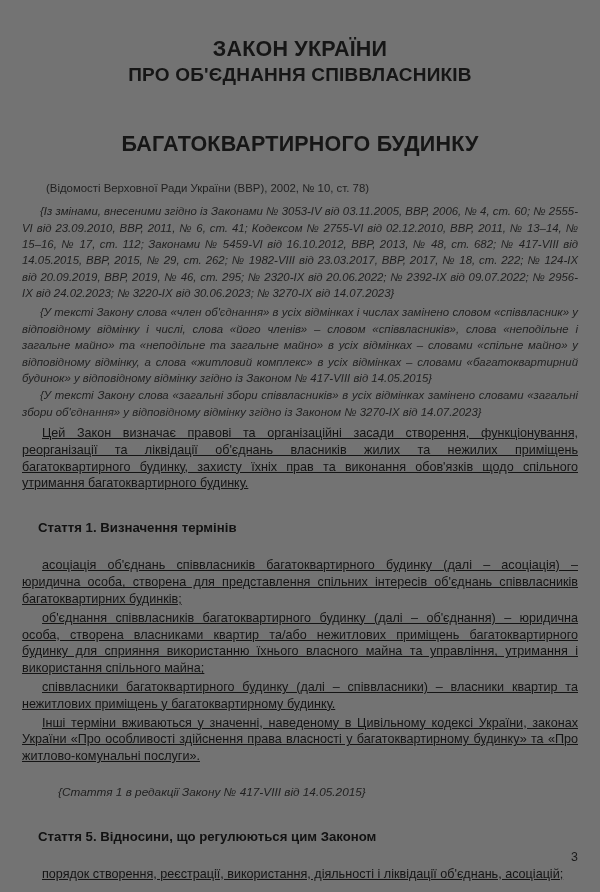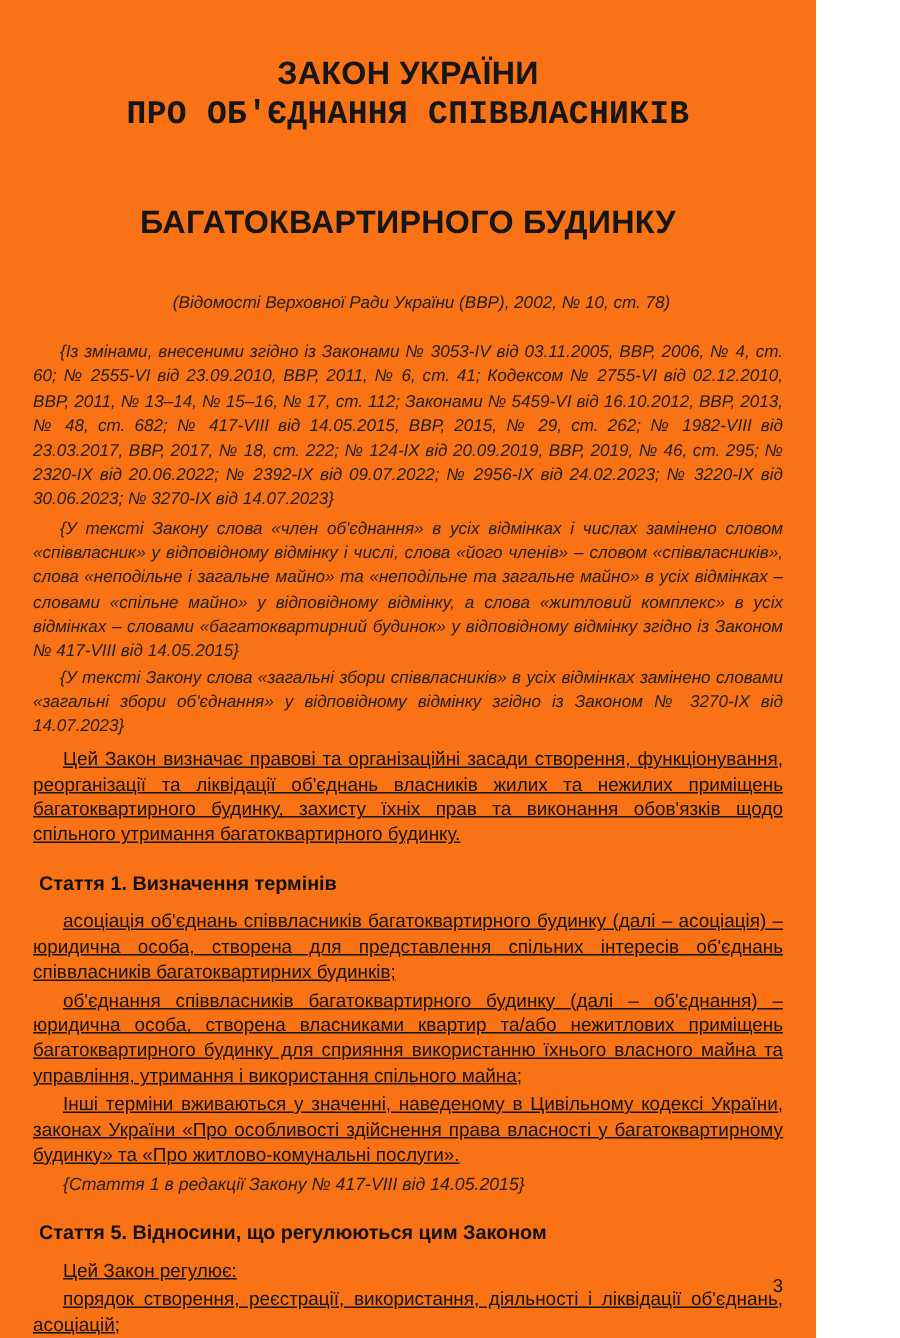--- a/index.html
+++ b/index.html
@@ -11,56 +11,55 @@
   body {
     width: 600px;
     height: 892px;
     overflow: hidden;
     font-family: "Liberation Sans", sans-serif;
     color: #1c1c1c;
     -webkit-font-smoothing: antialiased;
   }
   .page {
     position: relative;
-    width: 544px;
+    width: 600px;
     height: 892px;
     box-sizing: border-box;
     padding: 0 22px;
-    background: #f97316;
+    background: #737373;
   }
 
   
   .doc-title {
     margin: 0;
     padding-top: 36px;
     text-align: center;
     font-family: "Liberation Sans", sans-serif;
     font-weight: bold;
     font-size: 21.5px;
     line-height: 1.26;
     letter-spacing: 0.2px;
     color: #161616;
   }
   .doc-title .tline {
     display: block;
     white-space: nowrap;
   }
   .doc-title .tline-1 { font-size: 21.5px; }
-  .doc-title .tline-2 { font-size: 22px; font-family: Liberation Mono, monospace; }
+  .doc-title .tline-2 { font-size: 19px; }
   .doc-title .tline-3 { font-size: 21.5px; margin-top: 44px; }
 
   
   .source-line {
-    margin: 16px;
+    margin: 6px;
     padding-top: 16px;
-    font-style: italic;
     font-size: 11.4px;
     line-height: 1.42;
     text-indent: 18px;
-    text-align: center;
+    text-align: left;
     color: #1f1f1f;
   }
 
   .amend-block {
     margin: 0;
     padding-top: 3px;
     font-style: italic;
     font-size: 11.4px;
     line-height: 1.435;
     text-align: justify;
@@ -78,33 +77,33 @@
     line-height: 1.335;
     text-align: justify;
     text-indent: 20px;
     color: #141414;
     text-decoration: underline;
   }
   .body-p.first { padding-top: 5px; }
 
   
   .article-heading {
-    margin: 4px;
+    margin: 16px;
     padding-top: 11px;
     padding-bottom: 3px;
     font-weight: bold;
     font-size: 13.2px;
     line-height: 1.3;
     text-align: left;
     color: #111111;
   }
 
   
   .edit-note {
-    margin: 0;
+    margin: 16px;
     padding-top: 3px;
     font-style: italic;
     font-size: 11.8px;
     line-height: 1.4;
     text-indent: 20px;
     color: #1f1f1f;
   }
 
   
   .page-number {
@@ -135,26 +134,26 @@
 
   <p class="amend-block tight">{У тексті Закону слова «загальні збори співвласників» в усіх відмінках замінено словами «загальні збори об'єднання» у відповідному відмінку згідно із Законом № 3270-IX від 14.07.2023}</p>
 
   <p class="body-p first">Цей Закон визначає правові та організаційні засади створення, функціонування, реорганізації та ліквідації об'єднань власників жилих та нежилих приміщень багатоквартирного будинку, захисту їхніх прав та виконання обов'язків щодо спільного утримання багатоквартирного будинку.</p>
 
   <h2 class="article-heading">Стаття 1. Визначення термінів</h2>
 
 
   <p class="body-p">асоціація об'єднань співвласників багатоквартирного будинку (далі – асоціація) – юридична особа, створена для представлення спільних інтересів об'єднань співвласників багатоквартирних будинків;</p>
   <p class="body-p">об'єднання співвласників багатоквартирного будинку (далі – об'єднання) – юридична особа, створена власниками квартир та/або нежитлових приміщень багатоквартирного будинку для сприяння використанню їхнього власного майна та управління, утримання і використання спільного майна;</p>
+  <p class="body-p">співвласники багатоквартирного будинку (далі – співвласники) – власники квартир та нежитлових приміщень у багатоквартирному будинку.</p>
 
   <p class="body-p">Інші терміни вживаються у значенні, наведеному в Цивільному кодексі України, законах України «Про особливості здійснення права власності у багатоквартирному будинку» та «Про житлово-комунальні послуги».</p>
 
   <p class="edit-note">{Стаття 1 в редакції Закону № 417-VIII від 14.05.2015}</p>
 
   <h2 class="article-heading">Стаття 5. Відносини, що регулюються цим Законом</h2>
 
-  <p class="body-p">Цей Закон регулює:</p>
 
   <p class="body-p">порядок створення, реєстрації, використання, діяльності і ліквідації об'єднань, асоціацій;</p>
 
   <div class="page-number">3</div>
 
 </div>
 
 </body></html>

